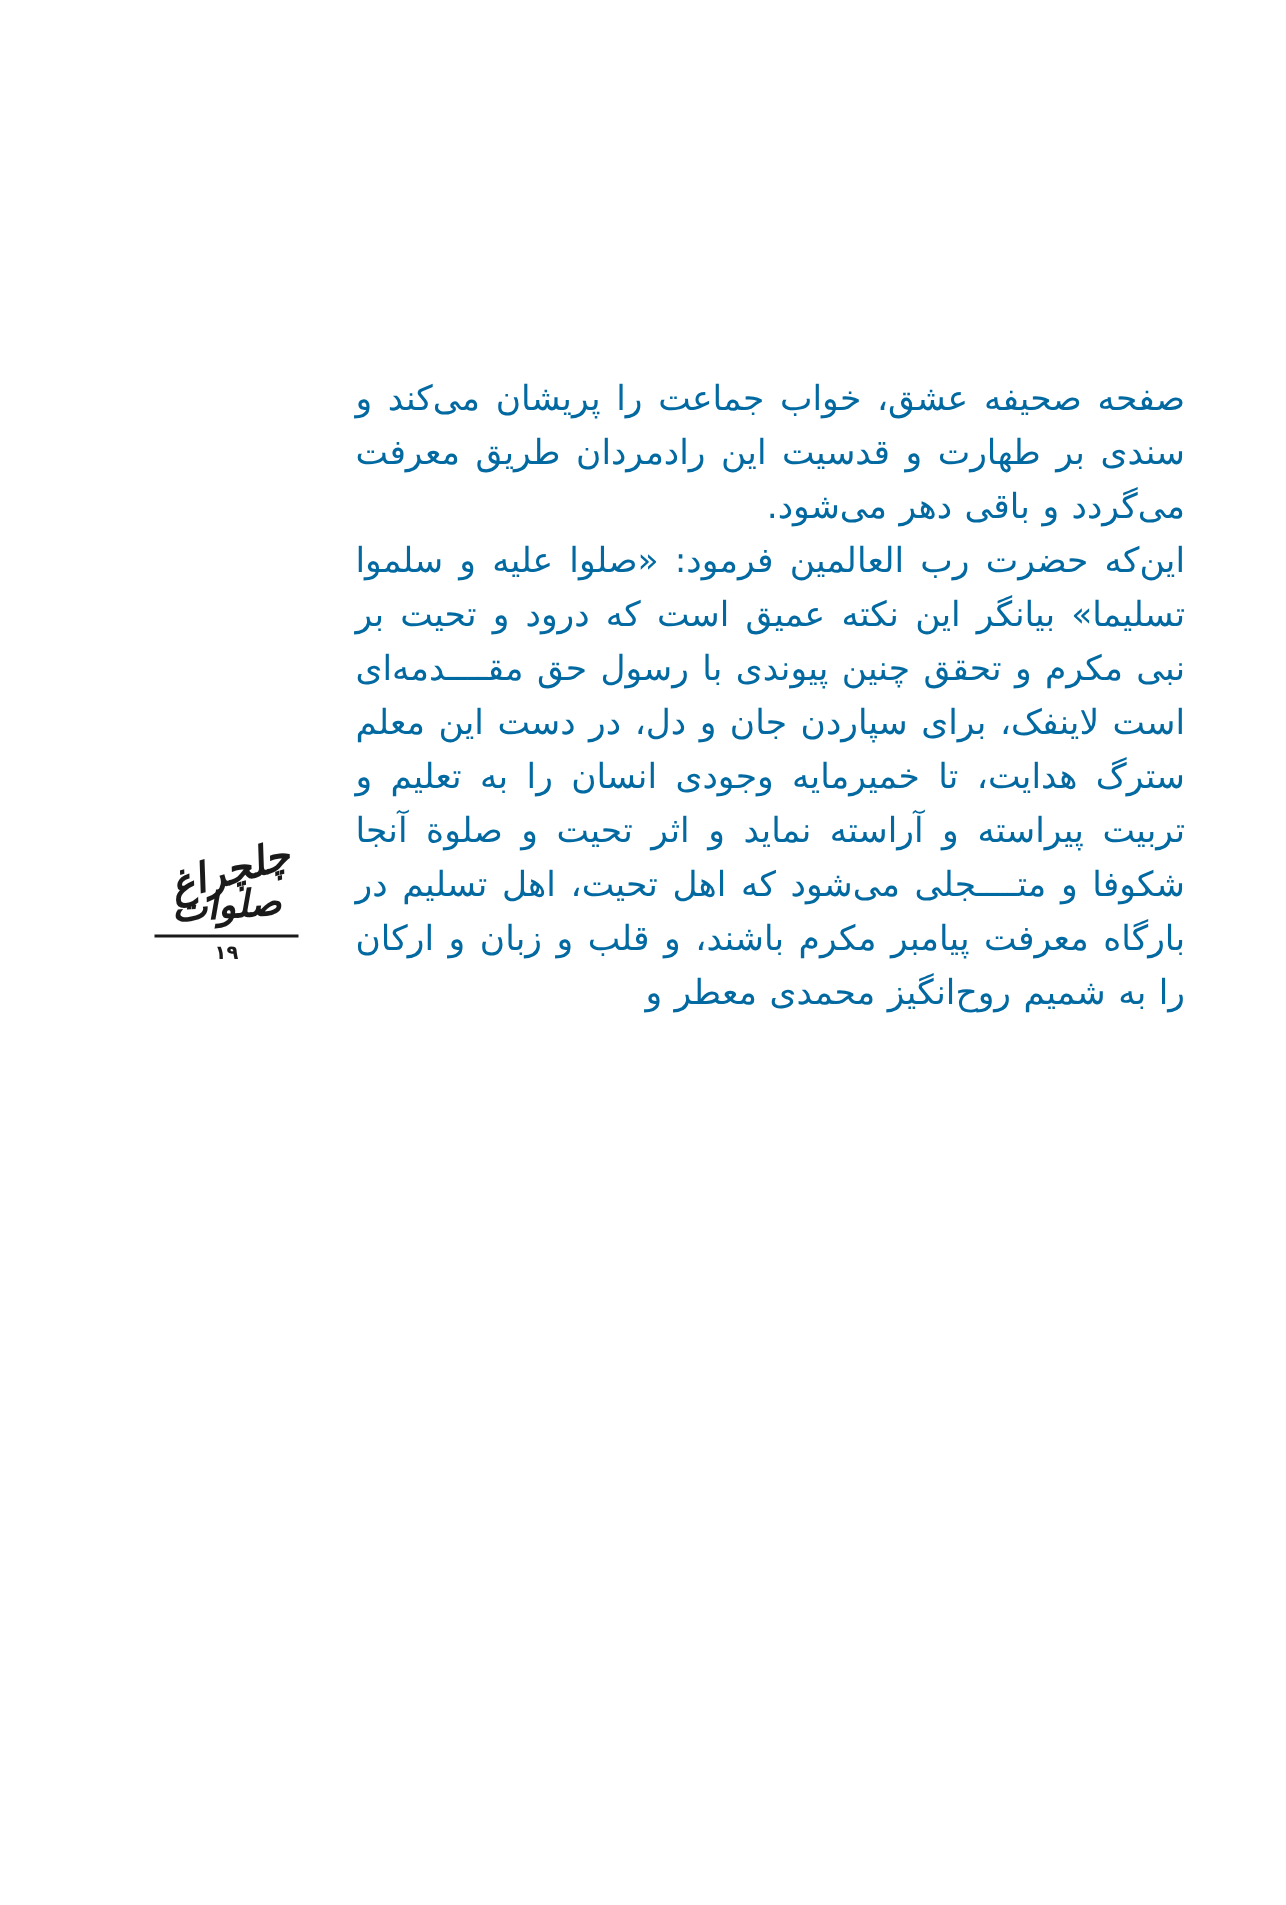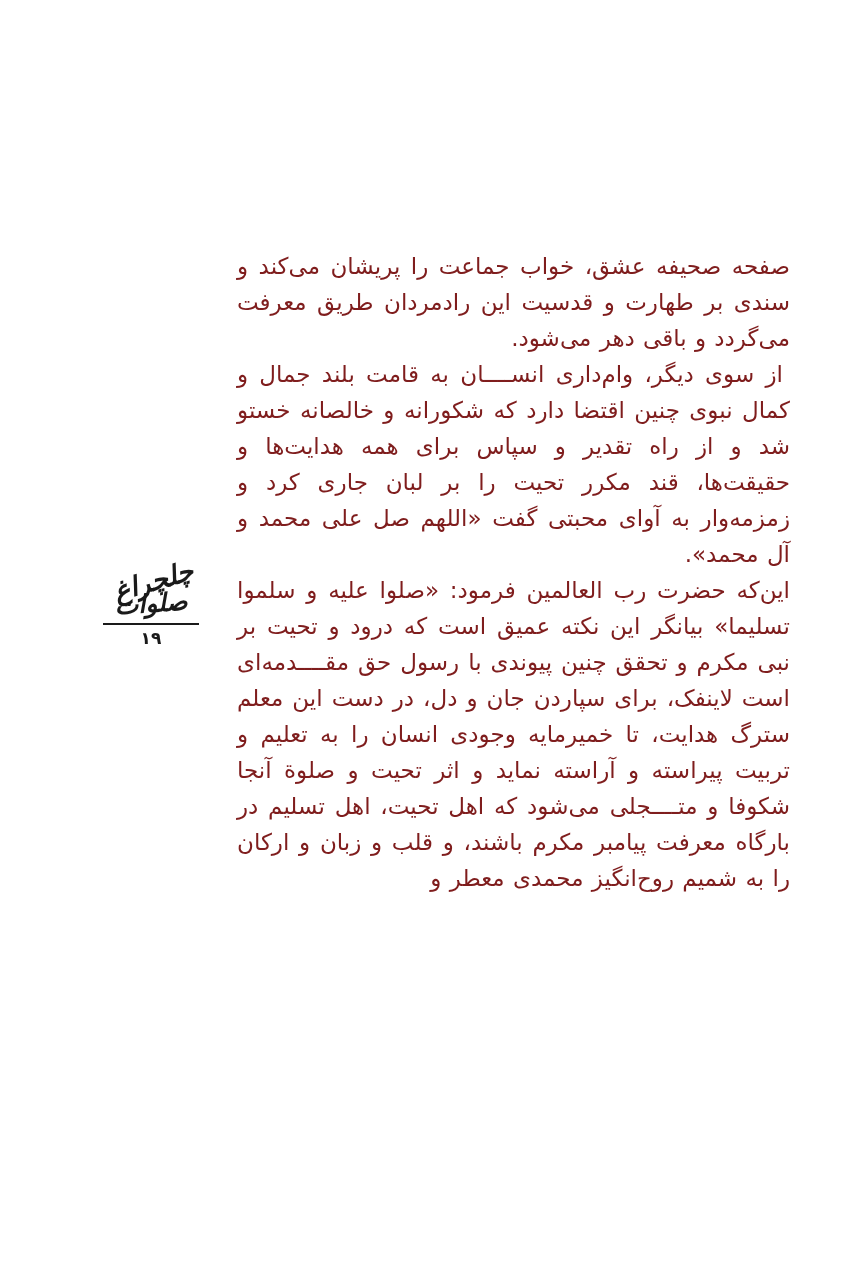--- a/index.html
+++ b/index.html
@@ -19,21 +19,21 @@
   
   .text-block {
     position: absolute;
     top: 248px;
     right: 67px;
     width: 553px;
     direction: rtl;
     text-align: justify;
     font-size: 23px;
     line-height: 36px;
-    color: #7f1d1d;
+    color: #0369a1;
   }
   .text-block p {
     margin: 0;
     padding: 0;
     word-spacing: 1px;
   }
   .text-block p.indent {
     text-indent: 7px;
   }
   
@@ -63,33 +63,32 @@
     margin-top: -2px;
     transform: rotate(-4deg);
   }
   .side-rule {
     width: 96px;
     height: 0;
     border-top: 2px solid #1a1a1a;
     margin: 7px auto 3px auto;
   }
   .page-number {
-    font-size: 17px;
+    font-size: 13px;
     font-weight: bold;
     letter-spacing: 1px;
   }
 </style>
 </head>
 <body>
 
 <div class="page">
 
   <main class="text-block" dir="rtl">
     <p>صفحه صحیفه عشق، خواب جماعت را پریشان می‌کند و سندی بر طهارت و قدسیت این رادمردان طریق معرفت می‌گردد و باقی دهر می‌شود.</p>
-    <p class="indent">از سوی دیگر، وام‌داری انســــان به قامت بلند جمال و کمال نبوی چنین اقتضا دارد که شکورانه و خالصانه خستو شد و از راه تقدیر و سپاس برای همه هدایت‌ها و حقیقت‌ها، قند مکرر تحیت را بر لبان جاری کرد و زمزمه‌وار به آوای محبتی گفت «اللهم صل علی محمد و آل محمد».</p>
     <p>این‌که حضرت رب العالمین فرمود: «صلوا علیه و سلموا تسلیما» بیانگر این نکته عمیق است که درود و تحیت بر نبی مکرم و تحقق چنین پیوندی با رسول حق مقــــدمه‌ای است لاینفک، برای سپاردن جان و دل، در دست این معلم سترگ هدایت، تا خمیرمایه وجودی انسان را به تعلیم و تربیت پیراسته و آراسته نماید و اثر تحیت و صلوة آنجا شکوفا و متــــجلی می‌شود که اهل تحیت، اهل تسلیم در بارگاه معرفت پیامبر مکرم باشند، و قلب و زبان و ارکان را به شمیم روح‌انگیز محمدی معطر و</p>
   </main>
 
   <aside class="side-mark" dir="rtl">
     <div class="calli">
       <span class="calli-top">چلچراغ</span>
       <span class="calli-bottom">صلوات</span>
     </div>
     <div class="side-rule"></div>
     <div class="page-number">۱۹</div>

